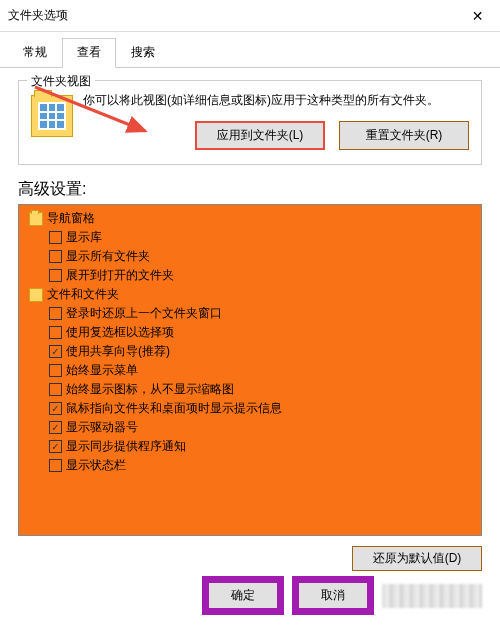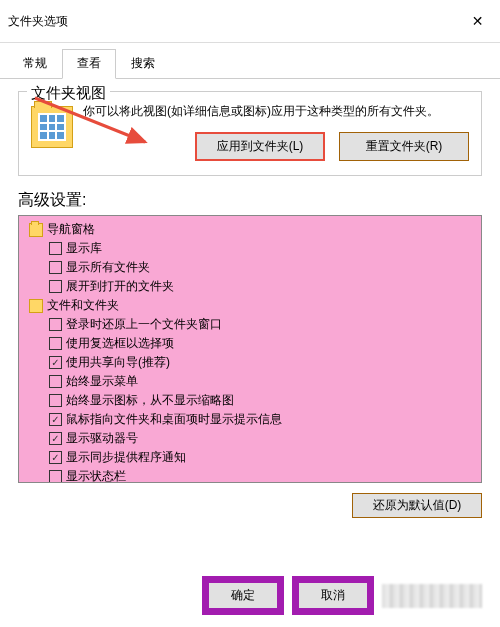--- a/index.html
+++ b/index.html
@@ -1,37 +1,37 @@
 <!DOCTYPE html>
 <html><head>
 <meta charset="utf-8">
 <style>
 * { box-sizing: border-box; margin: 0; padding: 0; }
 body { font-family: "Microsoft YaHei", "Segoe UI", sans-serif; font-size: 12px; background: #fff; width: 500px; height: 627px; overflow: hidden; }
-.titlebar { height: 43px; display: flex; align-items: center; justify-content: space-between; border-bottom: 1px solid #ddd; padding-left: 8px; }
+.titlebar { height: 32px; display: flex; align-items: center; justify-content: space-between; border-bottom: 1px solid #ddd; padding-left: 8px; }
 .titlebar-title { font-size: 12px; }
 .close-btn { width: 45px; height: 32px; display: flex; align-items: center; justify-content: center; font-size: 14px; cursor: pointer; }
 .tabs { display: flex; padding: 6px 8px 0 8px; border-bottom: 1px solid #ccc; }
 .tab { padding: 5px 14px; border: 1px solid transparent; cursor: pointer; font-size: 12px; }
 .tab.active { border: 1px solid #ccc; border-bottom: 1px solid #fff; margin-bottom: -1px; background: #fff; }
 .content { padding: 12px 18px; }
 .groupbox { border: 1px solid #ccc; padding: 10px 12px 14px 12px; margin-bottom: 14px; position: relative; }
-.groupbox-label { position: absolute; top: -8px; left: 8px; background: #fff; padding: 0 4px; font-size: 15px; }
+.groupbox-label { position: absolute; top: -8px; left: 8px; background: #fff; padding: 0 4px; font-size: 12px; }
 .folder-view-row { display: flex; gap: 10px; align-items: flex-start; }
 .folder-icon { width: 42px; height: 42px; background: #ffd766; border: 1px solid #d4a017; position: relative; flex-shrink: 0; margin-top: 4px; }
 .folder-icon::before { content: ""; position: absolute; top: -6px; left: 2px; width: 16px; height: 6px; background: #ffd766; border: 1px solid #d4a017; border-bottom: none; }
 .folder-icon-dots { position: absolute; top: 6px; left: 6px; right: 6px; bottom: 6px; background: #fff; display: grid; grid-template-columns: repeat(3,1fr); grid-template-rows: repeat(3,1fr); gap: 2px; padding: 2px; }
 .folder-icon-dots span { background: #5a9bd5; }
 .folder-desc { font-size: 12px; line-height: 1.5; }
 .button-row { display: flex; gap: 14px; margin-top: 12px; justify-content: flex-end; position: relative; }
 .arrow { position: absolute; top: -42px; left: -58px; width: 150px; height: 60px; pointer-events: none; }
 .btn { border: 1px solid #a16207; background: #e1e1e1; padding: 3px 18px; font-size: 12px; cursor: pointer; min-width: 130px; }
 .btn.highlight { border: 2px solid #e74c3c; padding: 4px 17px; }
 .adv-label { font-size: 16px; margin-bottom: 4px; }
-.tree-box { border: 1px solid #888; height: 268px; overflow-y: auto; padding: 4px 6px; background: #f9a8d4; }
+.tree-box { border: 1px solid #888; height: 332px; overflow-y: auto; padding: 4px 6px; background: #f97316; }
 .tree-item { display: flex; align-items: center; gap: 4px; padding: 1px 0; font-size: 12px; }
 .tree-item.level1 { padding-left: 4px; }
 .tree-item.level2 { padding-left: 24px; }
 .tree-icon { width: 14px; height: 14px; flex-shrink: 0; }
 .tree-icon.nav { background: #ffd766; border: 1px solid #d4a017; position: relative; }
 .tree-icon.nav::after { content:""; position:absolute; top:-3px; left:1px; width:6px; height:3px; background:#ffd766; border:1px solid #d4a017; border-bottom:none; }
 .tree-icon.folder { background: #ffd766; border: 1px solid #d4a017; }
 .checkbox { width: 13px; height: 13px; border: 1px solid #333; flex-shrink: 0; display: flex; align-items: center; justify-content: center; font-size: 10px; color: #333; line-height: 1; }
 .checkbox.checked::after { content: "✓"; }
 .restore-row { display: flex; justify-content: flex-end; margin-top: 10px; }

